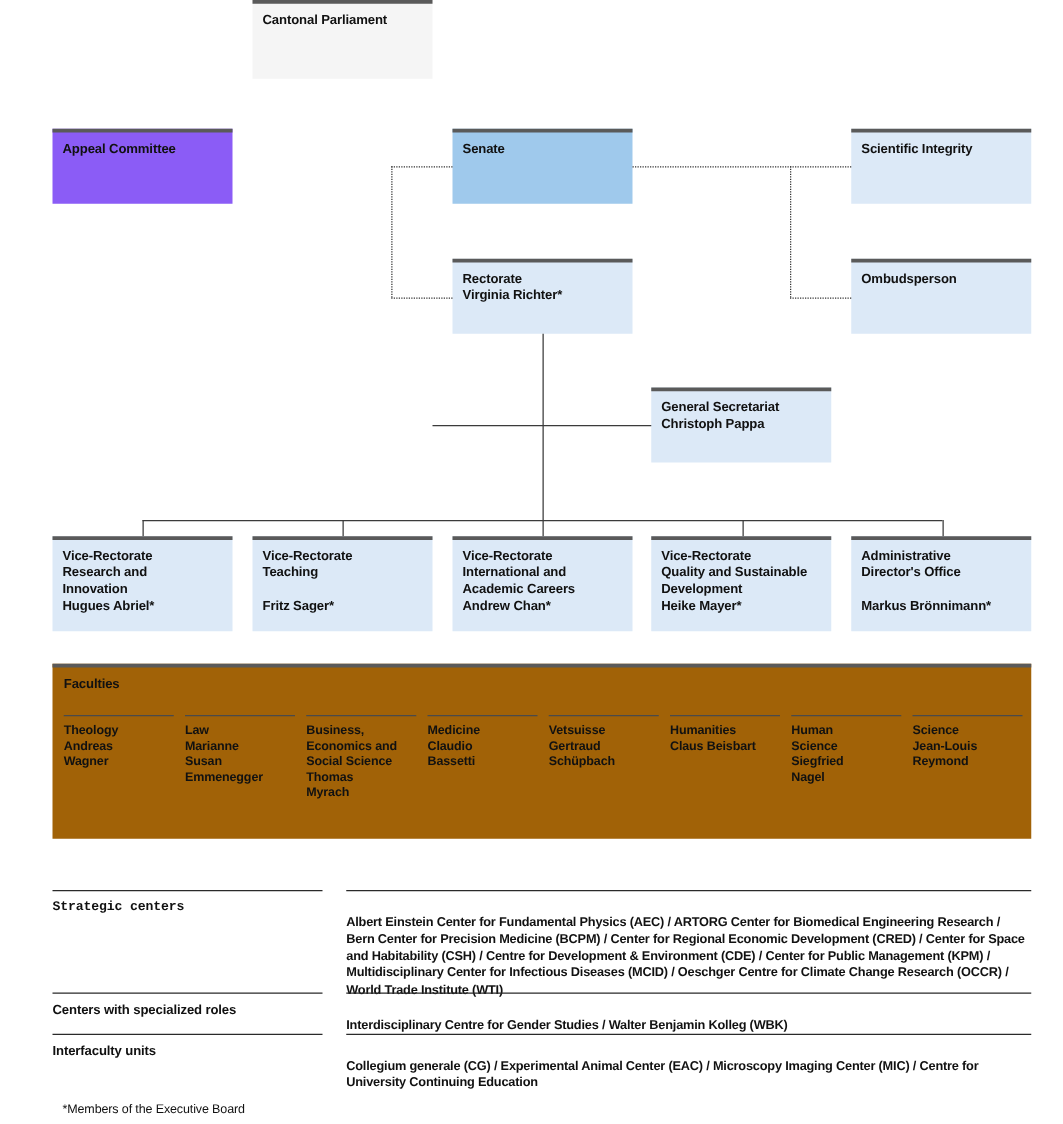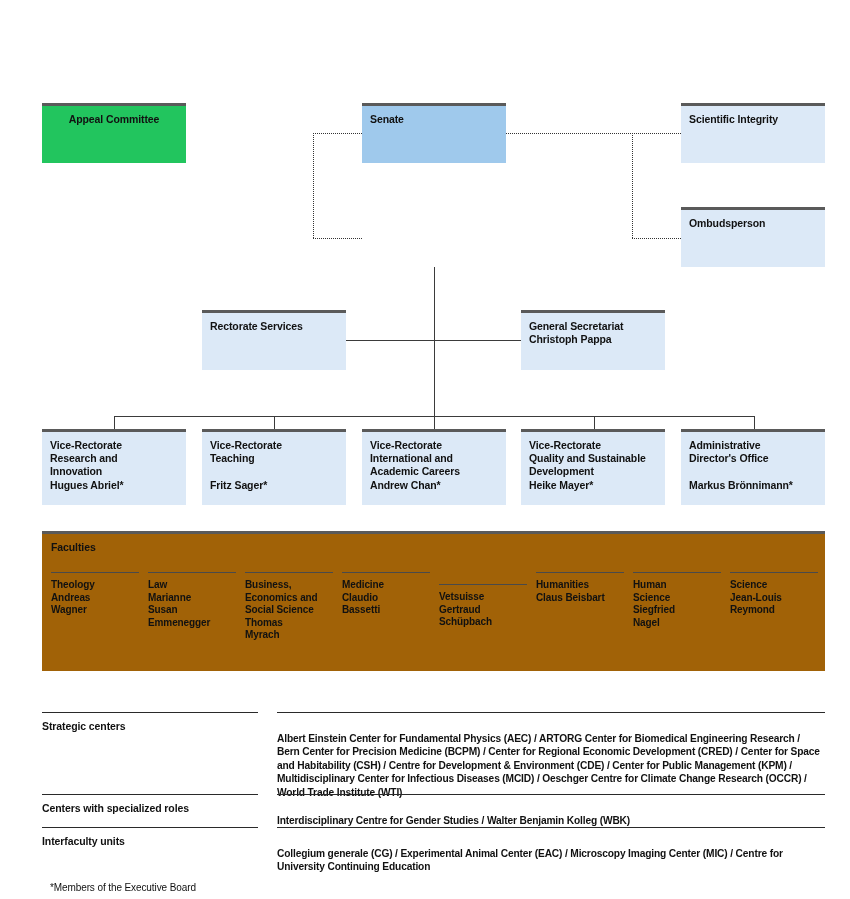--- a/index.html
+++ b/index.html
@@ -21,21 +21,21 @@
   }
   .box .ttl{
     font-size:10.5px;font-weight:bold;line-height:13.2px;
     letter-spacing:-0.1px;white-space:pre-line;
   }
   .box .person{
     font-size:10.5px;font-weight:bold;line-height:13.2px;
     letter-spacing:-0.1px;white-space:pre-line;
   }
   .box.plain{background:#f5f5f5;}
-  .box.grey{background:#22c55e;text-align:center;}
+  .box.grey{background:#8b5cf6;}
   .box.senate{background:#9fc9ec;}
 
   
   .ln{position:absolute;background:#3b3b3b;}
   .vl{width:1px;}
   .hl{height:1px;}
 
   .dotv{position:absolute;width:0;border-left:1px dotted #333;}
   .doth{position:absolute;height:0;border-top:1px dotted #333;}
 
@@ -75,54 +75,58 @@
   #footnote{
     position:absolute;left:50px;top:882px;
     font-size:10px;font-weight:normal;letter-spacing:-0.1px;
   }
 </style>
 </head>
 <body>
 
 <div id="chart">
 
+  <div class="box plain" style="left:202px;top:0px;width:144px;height:63px;">
+    <div class="ttl">Cantonal Parliament</div>
+  </div>
 
 
   <div class="box grey" style="left:42px;top:103px;width:144px;height:60px;">
     <div class="ttl">Appeal Committee</div>
   </div>
 
   <div class="box senate" style="left:362px;top:103px;width:144px;height:60px;">
     <div class="ttl">Senate</div>
   </div>
 
   <div class="box" style="left:681px;top:103px;width:144px;height:60px;">
     <div class="ttl">Scientific Integrity</div>
   </div>
 
+  <div class="box" style="left:362px;top:207px;width:144px;height:60px;">
+    <div class="ttl">Rectorate</div>
+    <div class="person">Virginia Richter*</div>
+  </div>
 
   <div class="box" style="left:681px;top:207px;width:144px;height:60px;">
     <div class="ttl">Ombudsperson</div>
   </div>
 
   <div class="doth" style="left:313px;top:133px;width:49px;"></div>
   <div class="dotv" style="left:313px;top:133px;height:105px;"></div>
   <div class="doth" style="left:313px;top:238px;width:49px;"></div>
 
   <div class="doth" style="left:506px;top:133px;width:175px;"></div>
   <div class="dotv" style="left:632px;top:133px;height:105px;"></div>
   <div class="doth" style="left:632px;top:238px;width:49px;"></div>
 
   <div class="ln vl" style="left:434px;top:267px;height:149px;"></div>
 
   <div class="ln hl" style="left:346px;top:340px;width:176px;"></div>
 
-  <div class="box" style="left:202px;top:310px;width:144px;height:60px;">
-    <div class="ttl">Rectorate Services</div>
-  </div>
 
   <div class="box" style="left:521px;top:310px;width:144px;height:60px;">
     <div class="ttl">General Secretariat</div>
     <div class="person">Christoph Pappa</div>
   </div>
 
   <div class="ln hl" style="left:114px;top:416px;width:640px;"></div>
 
   <div class="ln vl" style="left:114px;top:416px;height:15px;"></div>
   <div class="ln vl" style="left:274px;top:416px;height:15px;"></div>
@@ -182,21 +186,21 @@
 Economics and
 Social Science
 Thomas
 Myrach</div>
     </div>
     <div class="fac" style="left:300px;top:38px;width:88px;">
       <div class="fname">Medicine
 Claudio
 Bassetti</div>
     </div>
-    <div class="fac" style="left:397px;top:50px;width:88px;">
+    <div class="fac" style="left:397px;top:38px;width:88px;">
       <div class="fname">Vetsuisse
 Gertraud
 Schüpbach</div>
     </div>
     <div class="fac" style="left:494px;top:38px;width:88px;">
       <div class="fname">Humanities
 Claus Beisbart</div>
     </div>
     <div class="fac" style="left:591px;top:38px;width:88px;">
       <div class="fname">Human
@@ -205,21 +209,21 @@
 Nagel</div>
     </div>
     <div class="fac" style="left:688px;top:38px;width:88px;">
       <div class="fname">Science
 Jean-Louis
 Reymond</div>
     </div>
   </div>
 
   <div class="frow" style="left:42px;top:712px;width:783px;">
-    <div class="flabel" style="width:216px;">Strategic centers</div>
+    <div class="flabel" style="width:216px;font-family:Liberation Mono, monospace;">Strategic centers</div>
     <div class="fbody" style="left:235px;width:548px;">Albert Einstein Center for Fundamental Physics (AEC) / ARTORG Center for Biomedical Engineering Research / Bern Center for Precision Medicine (BCPM) / Center for Regional Economic Development (CRED) / Center for Space and Habitability (CSH) / Centre for Development &amp; Environment (CDE) / Center for Public Management (KPM) / Multidisciplinary Center for Infectious Diseases (MCID) / Oeschger Centre for Climate Change Research (OCCR) / World Trade Institute (WTI)</div>
   </div>
 
   <div class="frow" style="left:42px;top:794px;width:783px;">
     <div class="flabel" style="width:216px;">Centers with specialized roles</div>
     <div class="fbody" style="left:235px;width:548px;">Interdisciplinary Centre for Gender Studies / Walter Benjamin Kolleg (WBK)</div>
   </div>
 
   <div class="frow" style="left:42px;top:827px;width:783px;">
     <div class="flabel" style="width:216px;">Interfaculty units</div>

